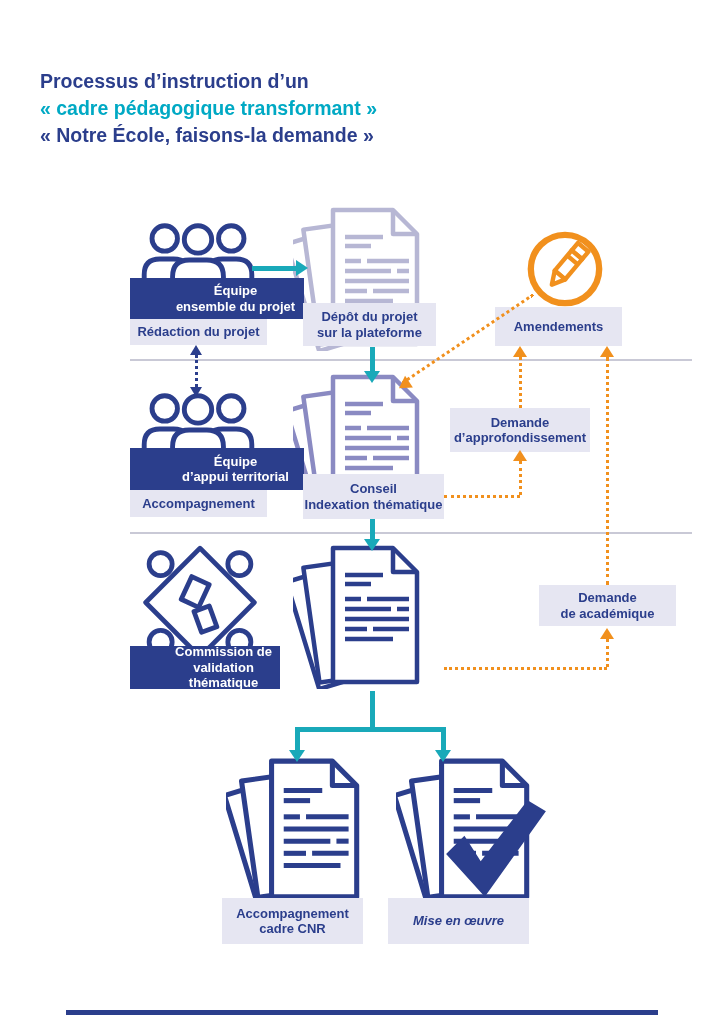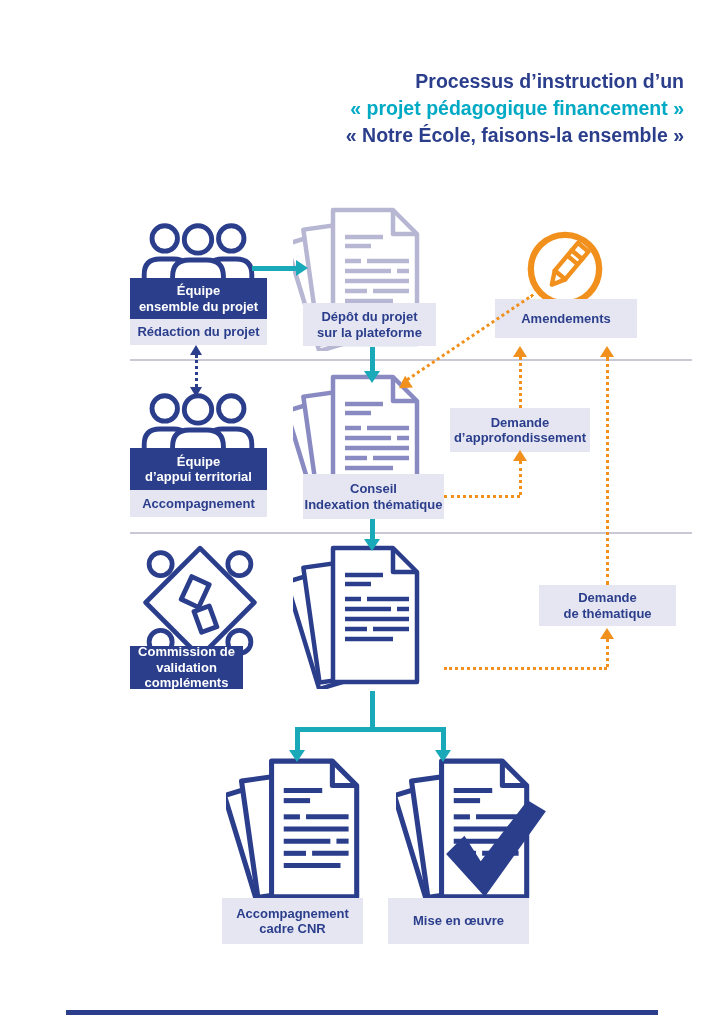--- a/index.html
+++ b/index.html
@@ -1,26 +1,26 @@
 <!DOCTYPE html>
 <html><head>
 <meta charset="utf-8">
 <style>
   html,body{margin:0;padding:0;background:#fff;}
   #page{position:relative;width:724px;height:1024px;background:#fff;overflow:hidden;
         font-family:"Liberation Sans",sans-serif;font-weight:700;}
   .abs{position:absolute;}
   
-  #title{left:40px;top:68px;width:644px;text-align:right;color:#2b3e8c;
+  #title{left:40px;top:68px;width:644px;text-align:left;color:#2b3e8c;
          font-size:19.5px;line-height:27px;}
   .teal-text{color:#00a9c4;}
   
   .navybox{background:#2b3e8c;color:#fff;font-size:13px;line-height:15.5px;
            display:flex;flex-direction:column;align-items:center;justify-content:center;
-           text-align:center;}
+           text-align:center;padding-left:37px;}
   .lightbox{background:#e6e6f2;color:#2b3e8c;font-size:13px;line-height:15.5px;
             display:flex;flex-direction:column;align-items:center;justify-content:center;
             text-align:center;}
   
   .teal-line{background:#19a9b9;}
   .dot-o-v{width:0;border-left:3px dotted #f1901d;}
   .dot-o-h{height:0;border-top:3px dotted #f1901d;}
   .dot-b-v{width:0;border-left:3px dotted #2b3e8c;}
   .tri{width:0;height:0;}
   .tri-r-teal{border-top:8px solid transparent;border-bottom:8px solid transparent;border-left:12px solid #19a9b9;}
@@ -38,22 +38,22 @@
   svg{display:block;}
   #bottom-bar{background:#2b3e8c;}
 </style>
 </head>
 <body>
 
 <div id="page">
 
   <div class="abs" id="title">
     <div>Processus d’instruction d’un</div>
-    <div class="teal-text">« projet pédagogique financement »</div>
-    <div>« Notre École, faisons-la ensemble »</div>
+    <div class="teal-text">« cadre pédagogique transformant »</div>
+    <div>« Notre École, faisons-la demande »</div>
   </div>
 
   <div class="abs ic-navy" style="left:138px;top:214px;width:120px;height:90px;">
     <svg width="120" height="90" viewBox="0 0 120 92">
       <g stroke="currentColor" stroke-width="5" fill="#fff" stroke-linejoin="round" stroke-linecap="round">
         <circle cx="26" cy="25" r="13"></circle>
           <circle cx="94" cy="25" r="13"></circle>
         <path d="M5 92 V62 q0-16 16-16 h14 q16 0 16 16 v30"></path>
         <path d="M69 92 V62 q0-16 16-16 h14 q16 0 16 16 v30"></path>
         <circle cx="60" cy="26" r="14"></circle>
@@ -101,21 +101,21 @@
     <span>Équipe</span>
     <span>ensemble du projet</span>
   </div>
   <div class="abs lightbox" style="left:130px;top:319px;width:137px;height:26px;">
     <span>Rédaction du projet</span>
   </div>
   <div class="abs lightbox" style="left:303px;top:303px;width:133px;height:43px;">
     <span>Dépôt du projet</span>
     <span>sur la plateforme</span>
   </div>
-  <div class="abs lightbox" style="left:495px;top:299px;width:142px;height:39px;align-items:center;">
+  <div class="abs lightbox" style="left:495px;top:307px;width:127px;height:39px;align-items:center;">
     <span>Amendements</span>
   </div>
 
   <div class="abs divider" style="left:130px;top:359px;width:562px;"></div>
 
   <div class="abs ic-navy" style="left:138px;top:384px;width:120px;height:90px;">
     <svg width="120" height="90" viewBox="0 0 120 92">
       <g stroke="currentColor" stroke-width="5" fill="#fff" stroke-linejoin="round" stroke-linecap="round">
         <circle cx="26" cy="25" r="13"></circle>
           <circle cx="94" cy="25" r="13"></circle>
@@ -200,25 +200,25 @@
         <line x1="52" y1="78" x2="116" y2="78"></line>
         <line x1="52" y1="88" x2="74" y2="88"></line>
           <line x1="80" y1="88" x2="116" y2="88"></line>
         <line x1="52" y1="98" x2="100" y2="98"></line>
       </g>
     </svg>
   </div>
 
   <div class="abs navybox" style="left:130px;top:646px;width:113px;height:43px;">
     <span>Commission de</span>
-    <span>validation compléments</span>
+    <span>validation thématique</span>
   </div>
   <div class="abs lightbox" style="left:539px;top:585px;width:137px;height:41px;">
     <span>Demande</span>
-    <span>de thématique</span>
+    <span>de académique</span>
   </div>
 
   <div class="abs ic-navy" style="left:226px;top:754px;">
     <svg width="156" height="150" viewBox="0 0 144 148">
       <g stroke="currentColor" stroke-width="5" fill="#fff" stroke-linejoin="round">
         <rect x="8" y="26" width="86" height="112" transform="rotate(-17 51 82)"></rect>
         <rect x="18" y="20" width="88" height="116" transform="rotate(-8 62 78)"></rect>
         <path d="M40 7 h60 l24 24 v110 h-84 z"></path>
         <path d="M100 7 v24 h24" fill="none"></path>
       </g>
@@ -262,21 +262,21 @@
   <div class="abs ic-navy" style="left:440px;top:798px;">
     <svg width="112" height="102" viewBox="0 0 110 100">
       <path d="M6 55 L24 37 L40 62 L86 2 L104 13 L44 97 Z" fill="currentColor"></path>
     </svg>
   </div>
 
   <div class="abs lightbox" style="left:222px;top:898px;width:141px;height:46px;">
     <span>Accompagnement</span>
     <span>cadre CNR</span>
   </div>
-  <div class="abs lightbox" style="left:388px;top:898px;width:141px;height:46px;">
+  <div class="abs lightbox" style="left:388px;top:898px;width:141px;height:46px;font-style:italic;">
     <span>Mise en œuvre</span>
   </div>
 
   <div class="abs teal-line" style="left:252px;top:266px;width:46px;height:5px;"></div>
   <div class="abs tri tri-r-teal" style="left:296px;top:260px;"></div>
 
   <div class="abs teal-line" style="left:370px;top:347px;width:5px;height:26px;"></div>
   <div class="abs tri tri-d-teal" style="left:364px;top:371px;"></div>
 
   <div class="abs teal-line" style="left:370px;top:519px;width:5px;height:22px;"></div>

